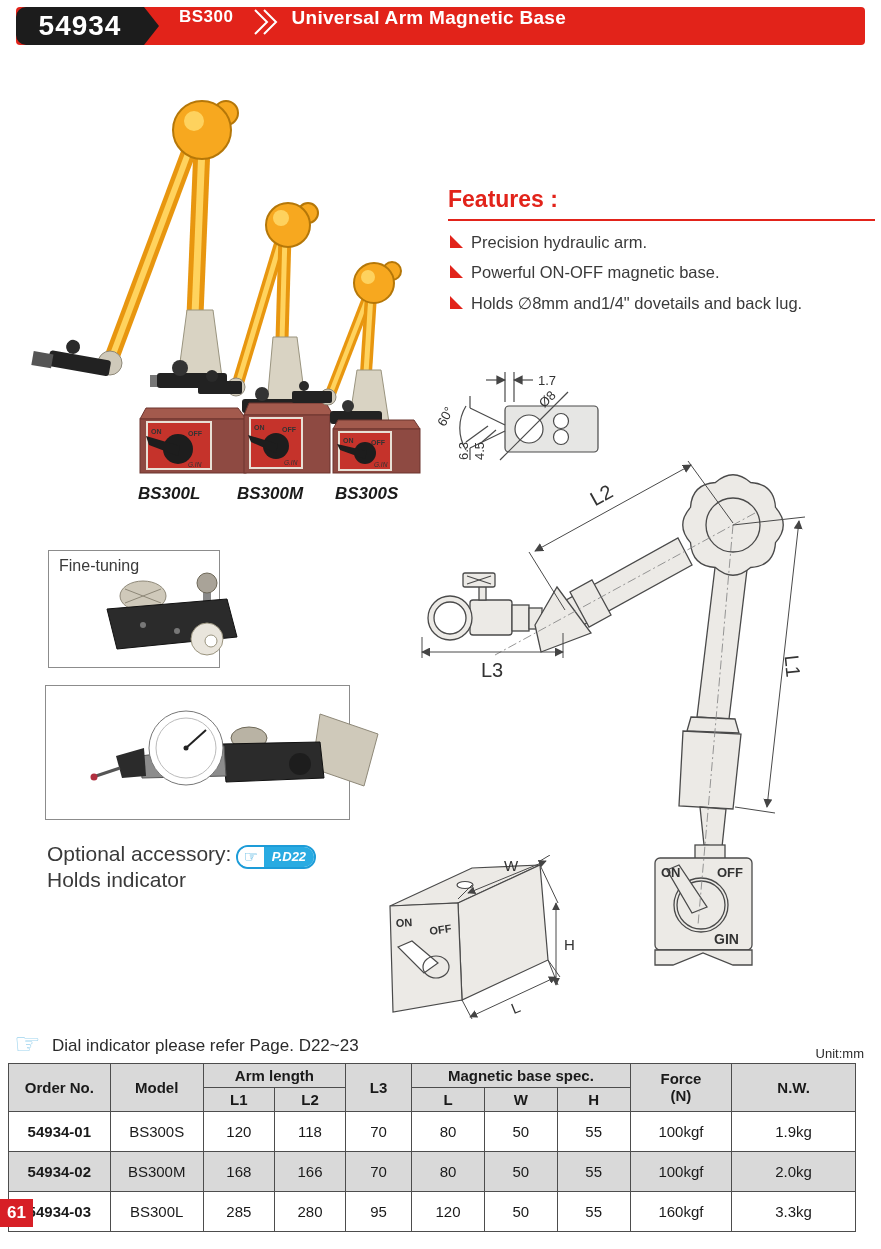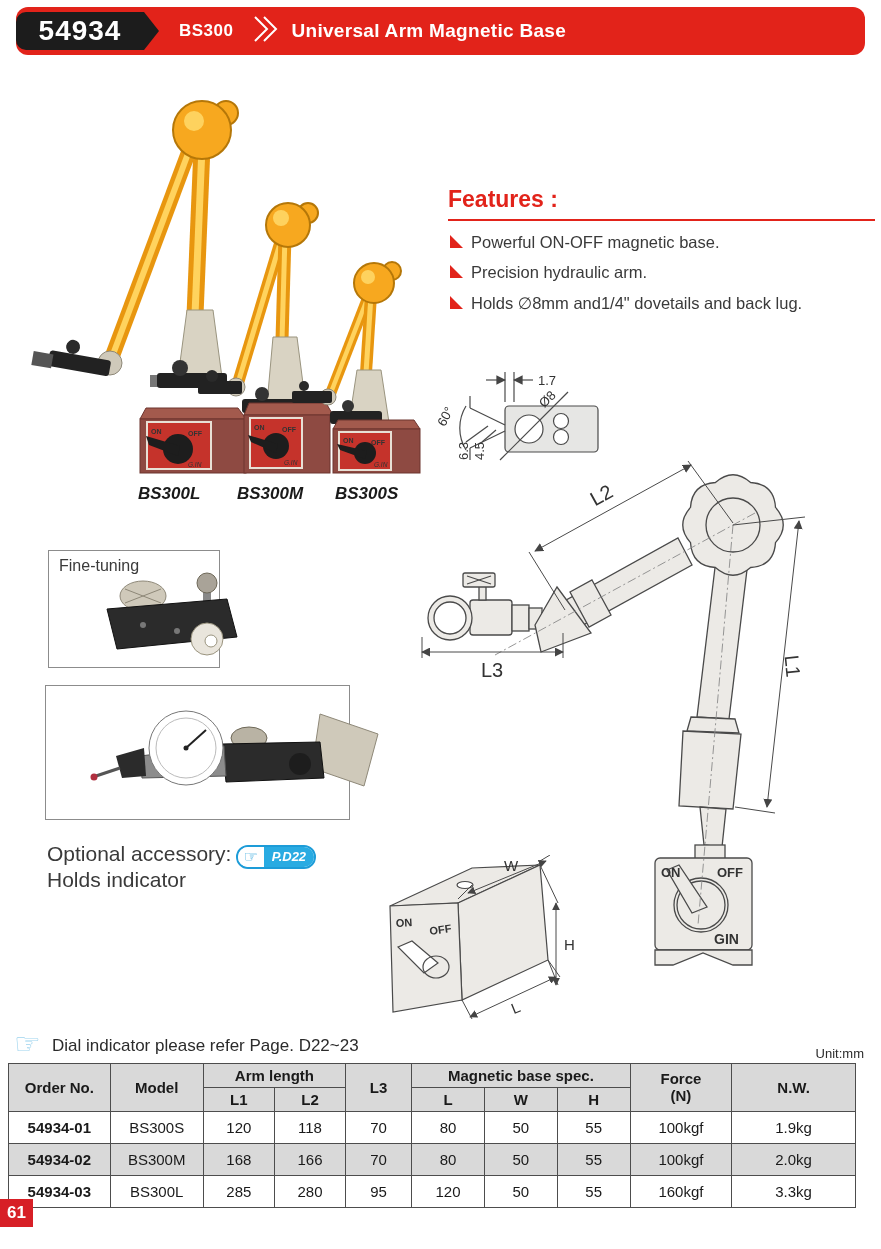--- a/index.html
+++ b/index.html
@@ -1,20 +1,20 @@
 <!DOCTYPE html>
 <html><head>
 <meta charset="utf-8">
 <style>
   * { margin:0; padding:0; box-sizing:border-box; }
   html,body { width:881px; height:1249px; background:#fff; font-family:"Liberation Sans", sans-serif; position:relative; overflow:hidden; }
   .abs { position:absolute; }
 
   
-  .header-bar { left:16px; top:7px; width:849px; height:48px; background:#e2231a; border-radius:12px; display:flex; align-items:center; }
+  .header-bar { left:16px; top:7px; width:849px; height:38px; background:#e2231a; border-radius:4px; display:flex; align-items:flex-start; }
   .code-box { height:38px; width:128px; background:#1c1c1c; border-radius:10px 0 0 10px; display:flex; align-items:center; justify-content:center; }
   .code-box span { color:#fff; font-size:28px; font-weight:bold; letter-spacing:1px; }
   .code-arrow { width:0; height:0; border-top:19px solid transparent; border-bottom:19px solid transparent; border-left:15px solid #1c1c1c; }
   .series { color:#fff; font-size:17px; font-weight:bold; margin-left:20px; letter-spacing:.5px; }
   .chev { margin-left:18px; }
   .hdr-title { color:#fff; font-size:19px; font-weight:bold; margin-left:10px; letter-spacing:.3px; }
 
   
   .features { left:448px; top:186px; width:427px; }
   .features h2 { color:#e2231a; font-size:23px; font-weight:bold; padding-bottom:6px; border-bottom:2px solid #e2231a; }
@@ -37,21 +37,21 @@
 
   
   .note-hand { left:14px; top:1026px; font-size:30px; color:#9fd4ee; }
   .note-text { left:52px; top:1036px; font-size:17px; color:#2b2b2b; }
   .unit { right:17px; top:1046px; font-size:13px; color:#2b2b2b; position:absolute; }
 
   
   table.spec { left:8px; top:1063px; width:848px; position:absolute; border-collapse:collapse; table-layout:fixed;border-radius:6px; }
   table.spec th, table.spec td { border:1px solid #4d4d4d; text-align:center; vertical-align:middle; color:#1a1a1a; }
   table.spec th { background:#d9d9d9; font-size:15px; font-weight:bold; height:24px; }
-  table.spec td { font-size:15px; height:32px; background:#fff; }
+  table.spec td { font-size:15px; height:40px; background:#fff; }
   table.spec tr.shaded td { background:#d9d9d9; }
   td.bold, th.bold { font-weight:bold; }
   .force-hd span { display:block; line-height:1.1; }
 
   
   .page-num { left:0; top:1199px; width:33px; height:28px; background:#d71f26; color:#fff; font-size:17px; font-weight:bold; display:flex; align-items:center; justify-content:center; }
 
   svg text { font-family:"Liberation Sans", sans-serif; fill:#333; }
   .dimtxt { font-size:13px; }
   .biglab { font-size:20px; }
@@ -155,25 +155,25 @@
 
 <span class="abs prod-label" style="left:138px;top:484px;">BS300L</span>
 <span class="abs prod-label" style="left:237px;top:484px;">BS300M</span>
 <span class="abs prod-label" style="left:335px;top:484px;">BS300S</span>
 
 <div class="abs features">
   <h2>Features :</h2>
   <div class="feat-list">
     <div class="feat-item">
       <span class="tri"></span>
-      <span class="feat-text">Powerful ON-OFF magnetic base.</span>
+      <span class="feat-text">Precision hydraulic arm.</span>
     </div>
     <div class="feat-item">
       <span class="tri"></span>
-      <span class="feat-text">Precision hydraulic arm.</span>
+      <span class="feat-text">Powerful ON-OFF magnetic base.</span>
     </div>
     <div class="feat-item">
       <span class="tri"></span>
       <span class="feat-text">Holds ∅8mm and1/4" dovetails and back lug.</span>
     </div>
   </div>
 </div>
 
 <svg class="abs" style="left:430px;top:350px;" width="190" height="130" viewBox="0 0 190 130">
   <defs>

